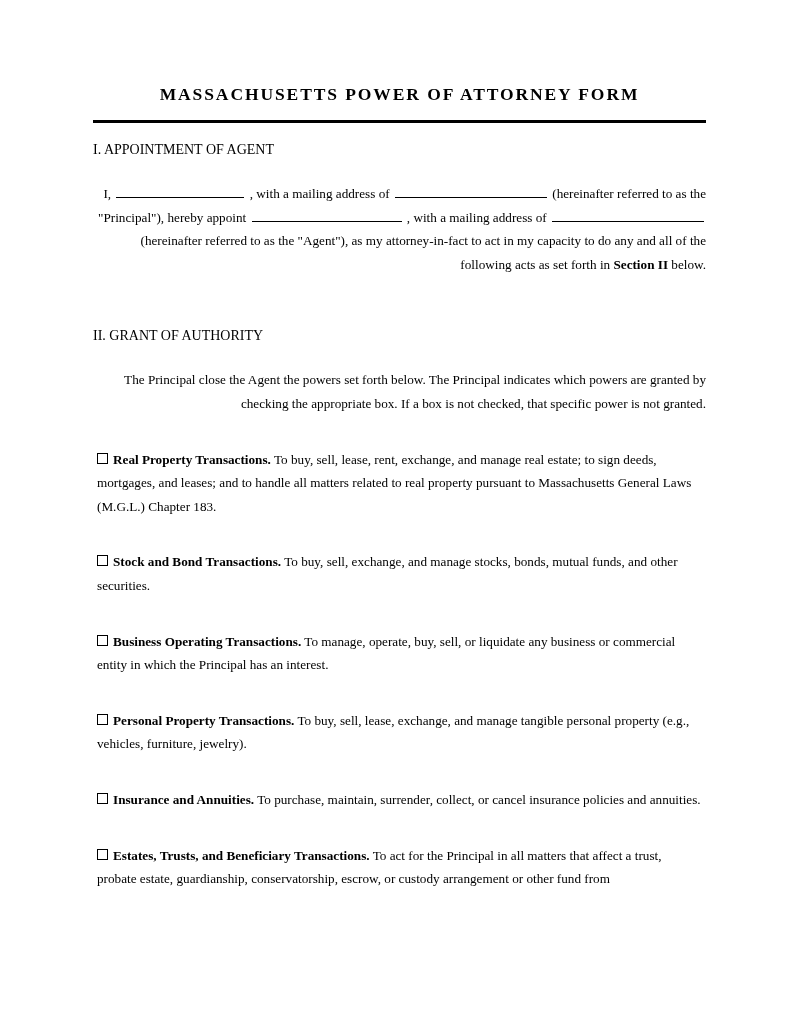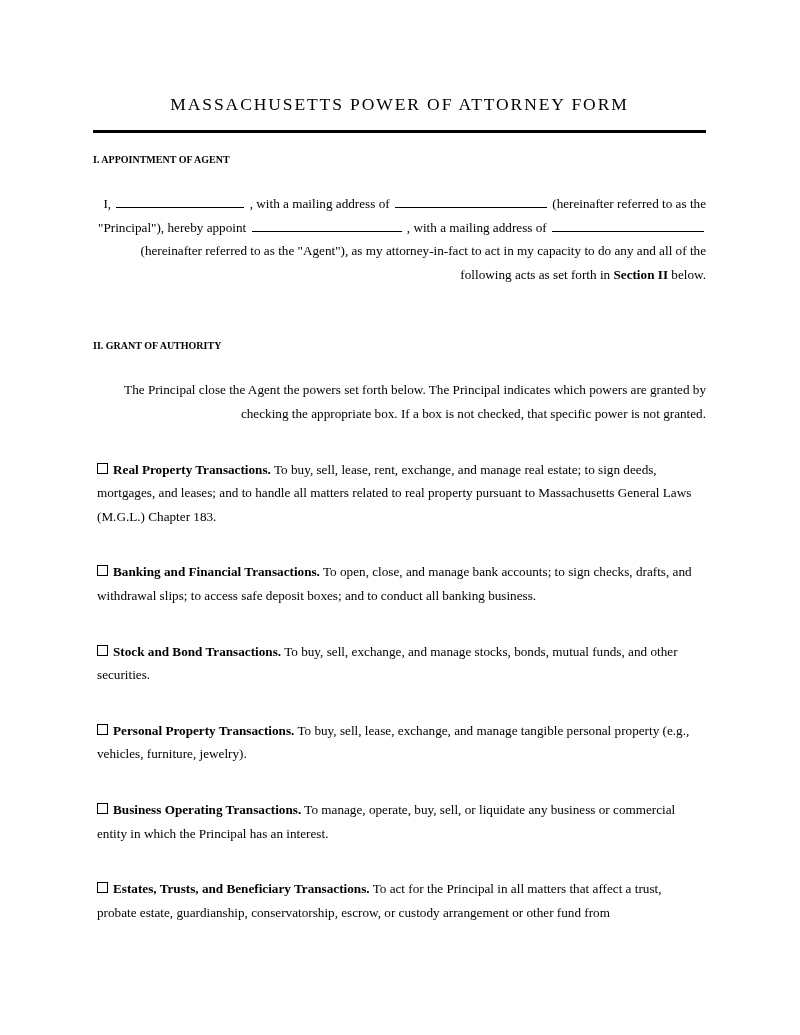--- a/index.html
+++ b/index.html
@@ -27,42 +27,42 @@
   .content {
     position: absolute;
     left: 93px;
     top: 0;
     width: 613px;
   }
 
   
   .doc-title {
     font-size: 17.5px;
-    font-weight: normal;
+    font-weight: bold;
     letter-spacing: 1.9px;
     text-align: center;
-    margin: 10px;
+    margin: 0;
     padding-top: 82px;
     line-height: 24px;
     white-space: nowrap;
   }
 
   
   .title-rule {
     margin-top: 14px;
     height: 0;
     border: 0;
     border-top: 3px solid #000000;
     width: 613px;
   }
 
   
   .section-heading {
-    font-size: 10px;
-    font-weight: bold;
+    font-size: 14px;
+    font-weight: normal;
     line-height: 20px;
     margin: 0;
   }
   .heading-1 { margin-top: 17px; }
   .heading-2 { margin-top: 50px; }
 
   
   .para {
     font-size: 13.2px;
     line-height: 23.6px;
@@ -133,21 +133,21 @@
       <b>Section II</b>
       <span>below.</span>
     </p>
 
     <h2 class="section-heading heading-2">II. GRANT OF AUTHORITY</h2>
 
     <p class="para para-intro">The Principal close the Agent the powers set forth below. The Principal indicates which powers are granted by checking the appropriate box. If a box is not checked, that specific power is not granted.</p>
 
     <div id="powers-list">
         <p class="item"><span class="checkbox"></span><span class="item-label">Real Property Transactions.</span> <span>To buy, sell, lease, rent, exchange, and manage real estate; to sign deeds, mortgages, and leases; and to handle all matters related to real property pursuant to Massachusetts General Laws (M.G.L.) Chapter 183.</span></p>
-        <p class="item"><span class="checkbox"></span><span class="item-label">Banking and Financial Transactions.</span> <span>To open, close, and manage bank accounts; to sign checks, drafts, and withdrawal slips; to access safe deposit boxes; and to conduct all banking business.</span></p>
         <p class="item"><span class="checkbox"></span><span class="item-label">Stock and Bond Transactions.</span> <span>To buy, sell, exchange, and manage stocks, bonds, mutual funds, and other securities.</span></p>
+        <p class="item"><span class="checkbox"></span><span class="item-label">Business Operating Transactions.</span> <span>To manage, operate, buy, sell, or liquidate any business or commercial entity in which the Principal has an interest.</span></p>
         <p class="item"><span class="checkbox"></span><span class="item-label">Personal Property Transactions.</span> <span>To buy, sell, lease, exchange, and manage tangible personal property (e.g., vehicles, furniture, jewelry).</span></p>
-        <p class="item"><span class="checkbox"></span><span class="item-label">Business Operating Transactions.</span> <span>To manage, operate, buy, sell, or liquidate any business or commercial entity in which the Principal has an interest.</span></p>
+        <p class="item"><span class="checkbox"></span><span class="item-label">Insurance and Annuities.</span> <span>To purchase, maintain, surrender, collect, or cancel insurance policies and annuities.</span></p>
         <p class="item"><span class="checkbox"></span><span class="item-label">Estates, Trusts, and Beneficiary Transactions.</span> <span>To act for the Principal in all matters that affect a trust, probate estate, guardianship, conservatorship, escrow, or custody arrangement or other fund from</span></p>
       </div>
 
   </div>
 </div>
 
 </body></html>

